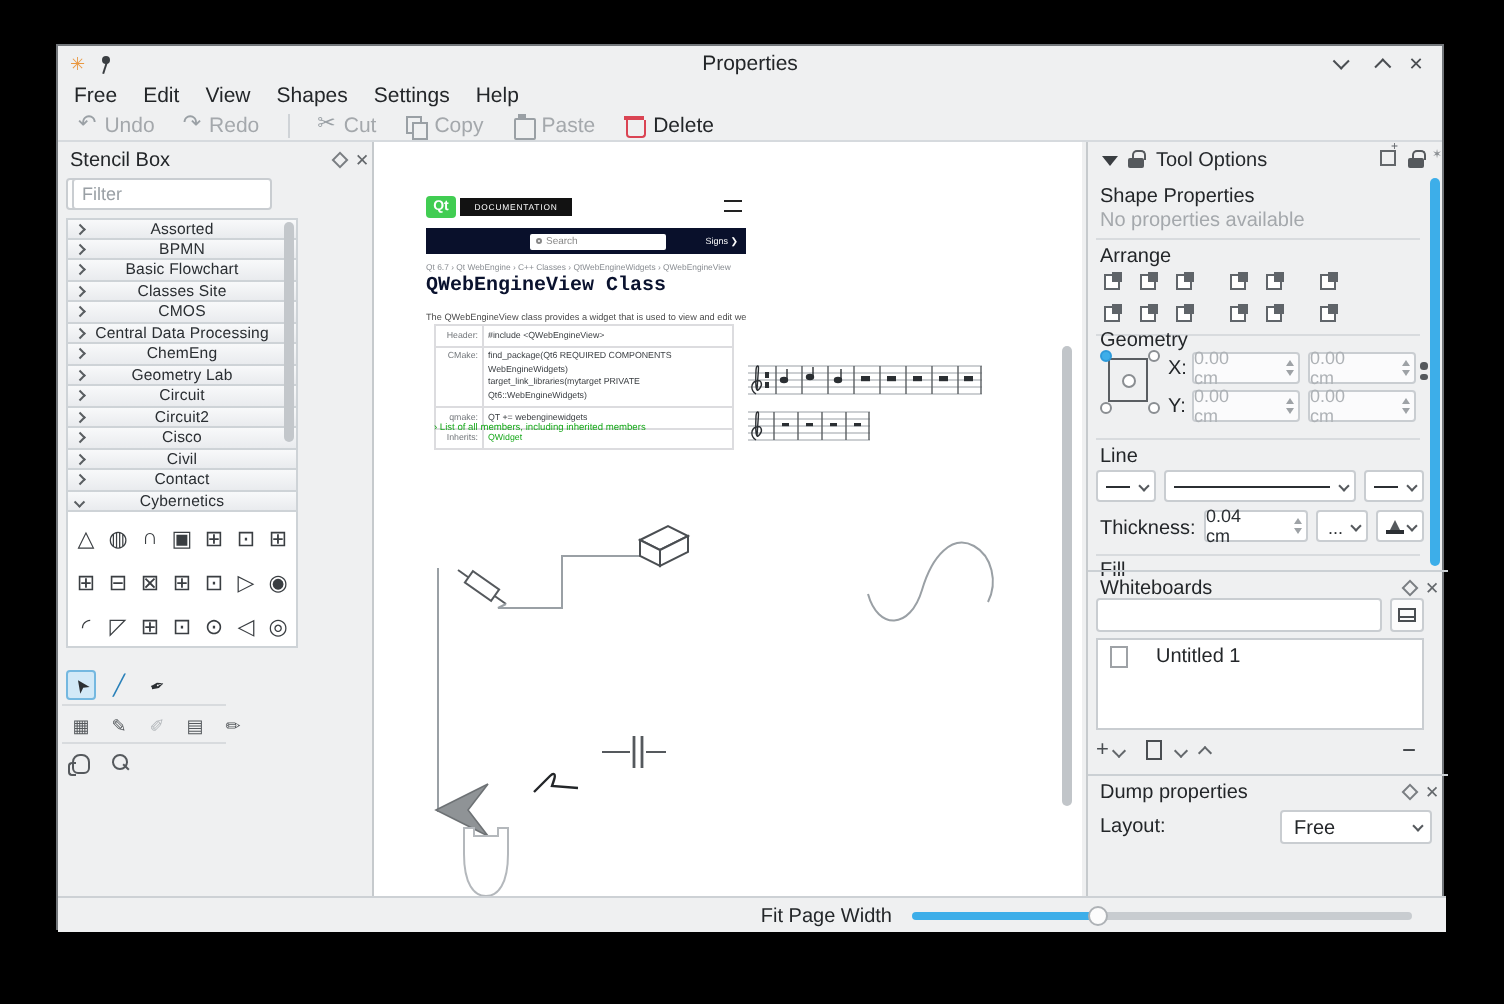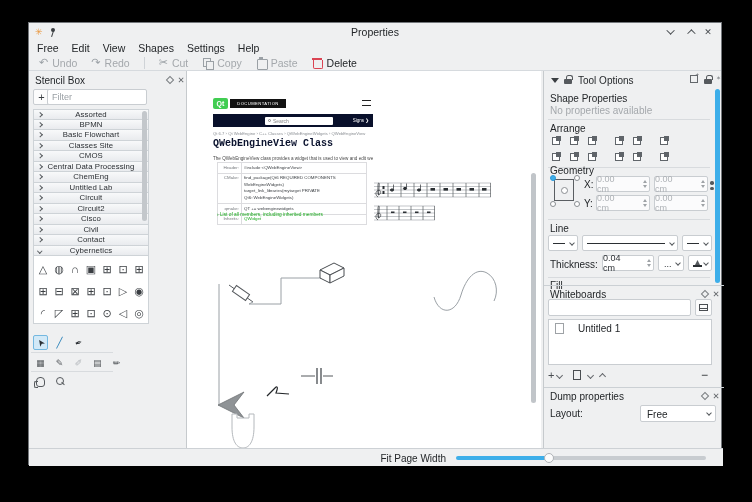--- a/index.html
+++ b/index.html
@@ -46,21 +46,21 @@
   .main { position:absolute; left:0; top:48px; width:694px; height:377px; }
 
   
   .left-dock { position:absolute; left:0; top:0; width:158px; height:377px; border-right:1px solid #c6cacd; }
   .dhead { position:absolute; font-size:10px; color:#232629; }
   .dico { position:absolute; display:flex; align-items:center; justify-content:center; width:10px; height:10px; }
   .float-ic { width:6px; height:6px; border:1px solid #7a7e82; transform:rotate(45deg); }
   .close-ic { font-size:8.5px; color:#63676b; line-height:1; }
   .addbtn { position:absolute; left:4px; top:18px; width:17px; height:16px; background:#fcfcfc; border:1px solid #c9cdd1; border-radius:2px;
             font-size:11px; color:#3a3e42; display:flex; align-items:center; justify-content:center; }
-  .filter-input { position:absolute; left:18px; top:18px; width:100px; height:16px; background:#fff; border:1px solid #c9cdd1; border-radius:2px;
+  .filter-input { position:absolute; left:7px; top:18px; width:100px; height:16px; background:#fff; border:1px solid #c9cdd1; border-radius:2px;
             font-size:9px; color:#232629; padding:0 4px; font-family:"Liberation Sans",sans-serif; }
   .filter-input::placeholder { color:#9aa0a5; }
   .cat-list { position:absolute; left:4px; top:38px; width:116px; }
   .cat-row { height:10.5px; display:flex; align-items:center; background:linear-gradient(#f8f9fa,#e9ebee); border:1px solid #ced3d7; border-top:none; position:relative; }
   .cat-row:first-child { border-top:1px solid #ced3d7; }
   .cat-chev { position:absolute; left:4px; width:3.5px; height:3.5px; border-right:1px solid #5a5e62; border-bottom:1px solid #5a5e62; transform:rotate(-45deg); }
   .cat-chev.down { transform:rotate(45deg); }
   .cat-label { flex:1; text-align:center; font-size:7.8px; color:#2a2e32; letter-spacing:.1px; }
   .glyph-area { position:absolute; left:4px; top:185px; width:116px; height:68px; background:#fff; border:1px solid #ced3d7; border-top:none; padding:2px 0 0 1px; }
   .glyph-row { display:flex; height:22px; align-items:center; }
@@ -263,21 +263,21 @@
             <div class="cat-row">
               <span class="cat-chev"></span>
               <span class="cat-label">Central Data Processing</span>
             </div>
             <div class="cat-row">
               <span class="cat-chev"></span>
               <span class="cat-label">ChemEng</span>
             </div>
             <div class="cat-row">
               <span class="cat-chev"></span>
-              <span class="cat-label">Untitled Lab</span>
+              <span class="cat-label">Geometry Lab</span>
             </div>
             <div class="cat-row">
               <span class="cat-chev"></span>
               <span class="cat-label">Circuit</span>
             </div>
             <div class="cat-row">
               <span class="cat-chev"></span>
               <span class="cat-label">Circuit2</span>
             </div>
             <div class="cat-row">

